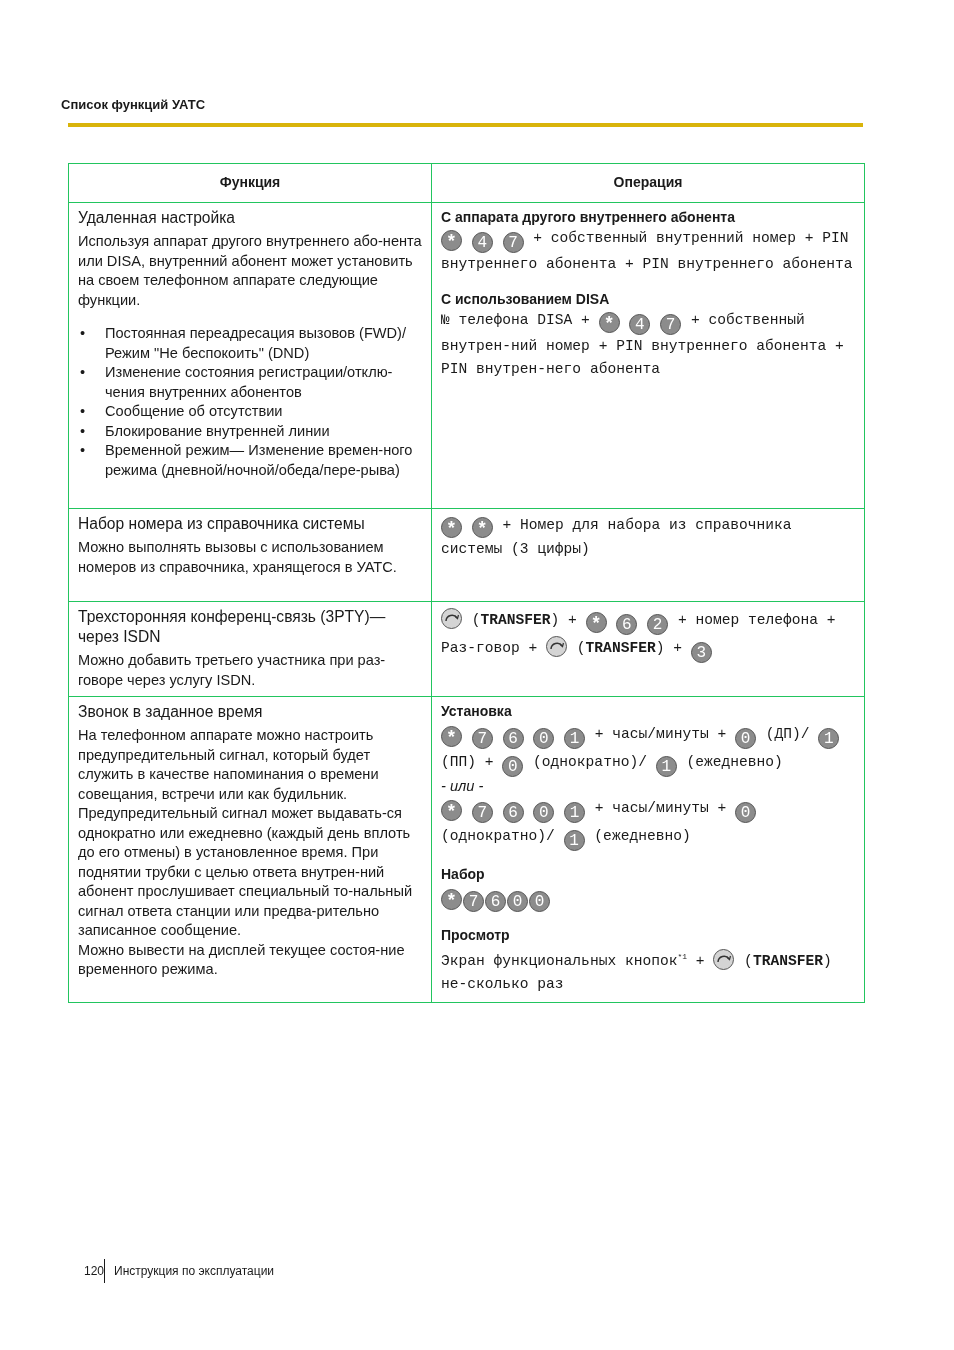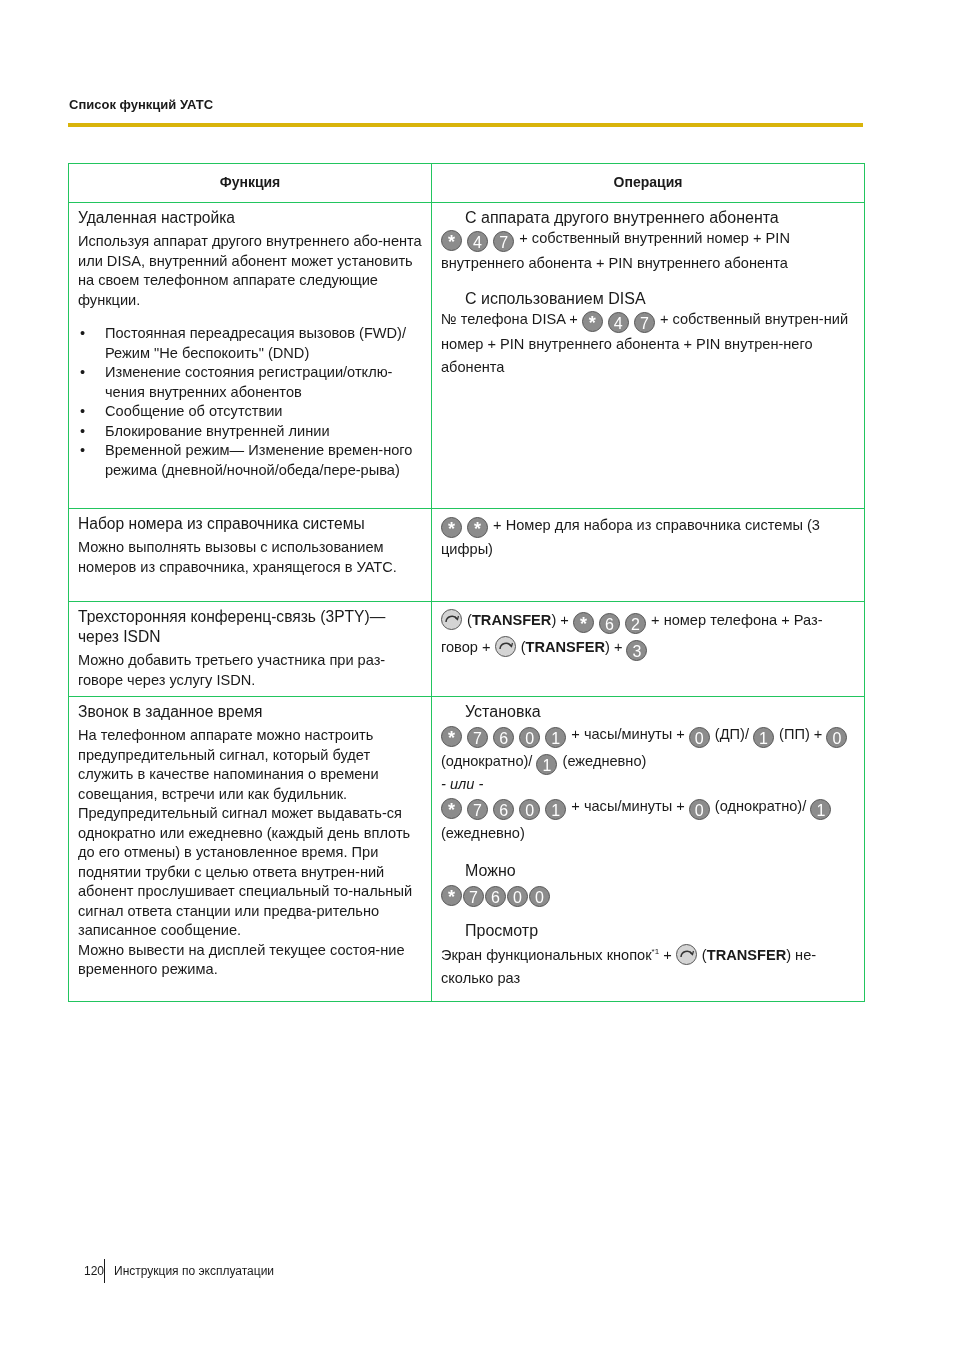--- a/index.html
+++ b/index.html
@@ -1,32 +1,32 @@
 <!DOCTYPE html>
 <html><head>
 <meta charset="utf-8">
 <style>
   html, body { margin: 0; padding: 0; background: #ffffff; }
   body { width: 954px; height: 1350px; position: relative; font-family: "Liberation Sans", sans-serif; color: #1a1a1a; overflow: hidden; }
-  .header-title { position: absolute; left: 69px; top: 97px; font-size: 13px; font-weight: bold; }
+  .header-title { position: absolute; left: 61px; top: 97px; font-size: 13px; font-weight: bold; }
   .header-rule { position: absolute; left: 68px; top: 123px; width: 795px; height: 4px; background: #d9b40a; }
   table.ftable { position: absolute; left: 68px; top: 163px; width: 796px; border-collapse: collapse; table-layout: fixed; font-size: 14.6px; line-height: 19.5px; }
   table.ftable th, table.ftable td { border: 1px solid #22c55e; vertical-align: top; text-align: left; }
   table.ftable th { height: 38px; font-size: 14px; font-weight: bold; text-align: center; vertical-align: middle; padding: 0; }
   col.c1 { width: 363px; }
   col.c2 { width: 433px; }
   td.func { padding: 5px 9px 6px 9px; }
   td.op { padding: 5px 9px 6px 9px; }
   .fname { font-weight: normal; font-size: 15.6px; line-height: 20px; margin-bottom: 4px; }
   .fdesc { margin: 0; }
   .bullets { list-style: none; margin: 14px 0 0 0; padding: 0; }
   .bullets li { position: relative; padding-left: 27px; }
   .bullets li::before { content: "\2022"; position: absolute; left: 2px; top: 0; }
-  .sub { font-weight: normal; font-size: 16px; line-height: 19px; margin-left: 24px; }
-  .opline { line-height: 23px; }
+  .sub { font-weight: bold; font-size: 14px; line-height: 19px; }
+  .opline { line-height: 23px; font-family: Liberation Mono, monospace; }
   .gap { height: 14px; }
   .key { display: inline-block; width: 21px; height: 21px; border-radius: 50%; background: #8c8c8c; border: 1px solid #555; color: #fff; font-size: 16px; line-height: 21px; text-align: center; vertical-align: -5px; box-sizing: border-box; margin-right: 1px; }
   .key.star { font-size: 18px; font-weight: bold; line-height: 23px; }
   .key.transfer { background: #d4d4d4; border: 1px solid #555; color: #333; }
   .key.transfer svg { display: block; margin: 3px auto 0; }
   .b { font-weight: bold; }
   .i { font-style: italic; }
   sup { font-size: 8px; }
   .footer { position: absolute; top: 1259px; left: 68px; font-size: 12px; display: flex; align-items: center; }
   .footer .pg { width: 36px; text-align: right; }
@@ -133,21 +133,21 @@
         <div class="i" style="line-height:18px">- или -</div>
         <div class="opline" style="line-height:27px">
           <span class="key star">*</span>
           <span class="key">7</span>
           <span class="key">6</span>
           <span class="key">0</span>
           <span class="key">1</span><span> + часы/минуты + </span><span class="key">0</span><span> (однократно)/ </span>
           <span class="key">1</span><span> (ежедневно)</span>
         </div>
         <div class="gap"></div>
-        <div class="sub">Можно</div>
+        <div class="sub">Набор</div>
         <div class="opline" style="line-height:27px">
           <span class="key star">*</span><span class="key">7</span><span class="key">6</span><span class="key">0</span><span class="key">0</span>
         </div>
         <div class="gap"></div>
         <div class="sub">Просмотр</div>
         <div class="opline">
           <span>Экран функциональных кнопок</span><sup>*1</sup><span> + </span><span class="key transfer"><svg width="15" height="11" viewBox="0 0 15 11">
                 <path d="M2 9 A6 6 0 0 1 13 6" fill="none" stroke="#333" stroke-width="1.5"></path>
                 <path d="M11 4 L13.5 6.5 L14.5 3" fill="none" stroke="#333" stroke-width="1.3"></path>
               </svg></span> (<span class="b">TRANSFER</span>)<span> не-сколько раз</span>

